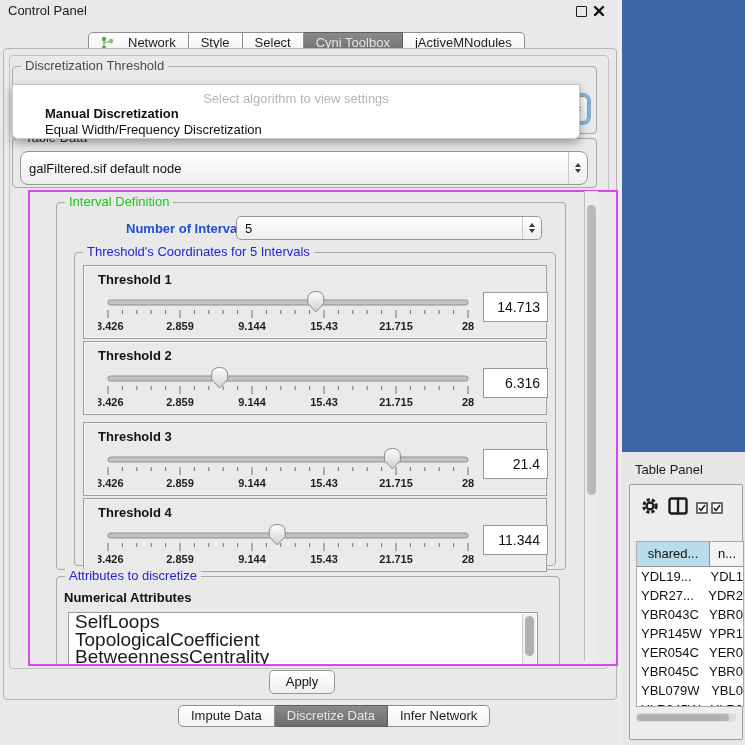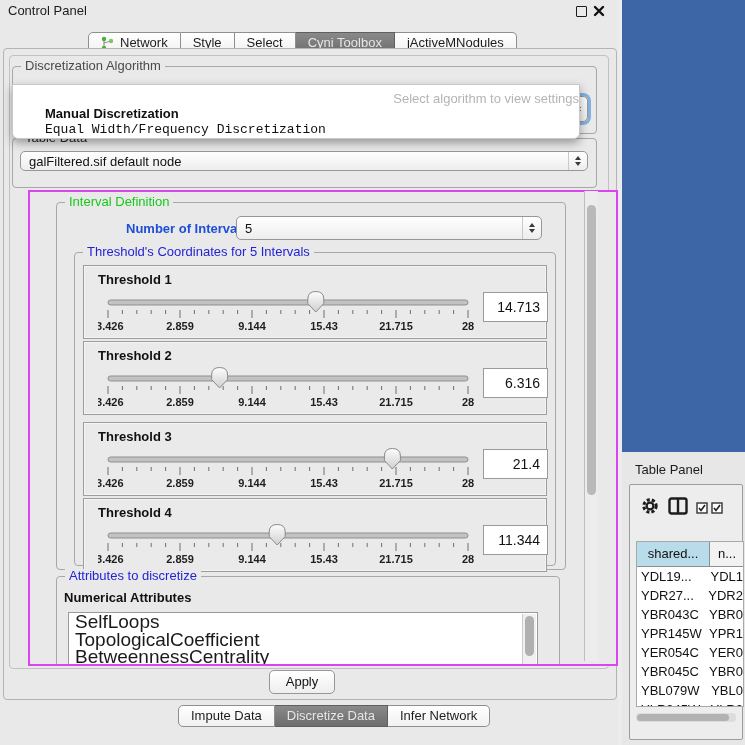--- a/index.html
+++ b/index.html
@@ -15,21 +15,21 @@
   #panel-titlebar{left:0;top:0;width:618px;height:20px;}
   #panel-title{left:8px;top:3px;font-size:13px;color:#1c1c1c;}
   #float-icon{left:576px;top:6px;width:9px;height:9px;border:1.6px solid #1c1c1c;border-radius:1px;background:transparent;}
   #close-icon{left:593px;top:5px;width:12px;height:12px;}
 
   
   .seg-bar{display:flex;}
   .seg{height:20px;line-height:20px;font-size:13px;padding:0 12px;
        background:linear-gradient(#ffffff,#f1f1f1);
        border:1px solid #8f8f8f;border-left:none;color:#1c1c1c;white-space:nowrap;
-       display:flex;align-items:center;gap:6px;}
+       display:flex;align-items:center;gap:14px;}
   .seg:first-child{border-left:1px solid #8f8f8f;border-radius:5px 0 0 5px;}
   .seg:last-child{border-radius:0 5px 5px 0;}
   .seg.sel{background:linear-gradient(#8a8a8a,#6d6d6d);color:#e6e6e6;border-color:#5f5f5f;}
   #top-tabs{left:88px;top:32px;}
   #bottom-tabs{left:145px;top:705px;padding-left:33px;}
 
   
   #outer-panel{left:3px;top:48px;width:612px;height:650px;background:#e9e9e9;
      border:1px solid #b4b4b4;border-radius:4px;}
   #inner-panel{left:9px;top:55px;width:598px;height:612px;background:#e9e9e9;
@@ -50,25 +50,25 @@
   .arr-up{width:0;height:0;border-left:3.5px solid transparent;border-right:3.5px solid transparent;border-bottom:4.5px solid #3a3a3a;}
   .arr-dn{width:0;height:0;border-left:3.5px solid transparent;border-right:3.5px solid transparent;border-top:4.5px solid #3a3a3a;}
 
   #algo-group{left:12px;top:66px;width:583px;height:66px;}
   #algo-combo{left:20px;top:96px;width:568px;height:26px;
      box-shadow:0 0 0 3px rgba(98,158,218,.75);}
   
   #algo-popup{left:12px;top:84px;width:566px;height:53px;background:#ffffff;
      border:1px solid #c7c7c7;border-radius:0 0 6px 6px;
      box-shadow:0 4px 10px rgba(0,0,0,.35);}
-  #popup-hint{left:0;top:6px;width:566px;text-align:right;font-size:13px;color:#b4b4b4;}
+  #popup-hint{left:0;top:6px;width:566px;text-align:center;font-size:13px;color:#b4b4b4;}
   .popup-item{left:3px;width:560px;font-size:13px;color:#101010;white-space:nowrap;padding-left:29px;}
 
   #tabledata-group{left:12px;top:138px;width:583px;height:48px;}
-  #tabledata-combo{left:20px;top:151px;width:568px;height:20px;}
+  #tabledata-combo{left:20px;top:151px;width:568px;height:34px;border-radius:8px;}
 
   #scrollpane{left:28px;top:190px;width:586px;height:472px;border:2px solid #d946ef;
      background:#e9e9e9;overflow:hidden;}
   #main-vscroll{left:584px;top:191px;width:13px;height:470px;background:#ececec;border-left:1px solid #bdbdbd;}
   #main-vscroll .thumb{position:absolute;left:2px;top:14px;width:9px;height:290px;background:#b9b9b9;border-radius:5px;}
 
   #interval-group{left:26px;top:10px;width:508px;height:366px;}
   #numintervals-label{left:68px;top:29px;font-size:13px;font-weight:bold;color:#1d4ed8;margin-left:28px;}
   #numintervals-combo{left:206px;top:24px;width:306px;height:24px;}
   #thresholds-group{left:44px;top:60px;width:480px;height:312px;}
@@ -147,21 +147,21 @@
       </div>
       <div class="seg">
         <span>jActiveMNodules</span>
       </div>
     </div>
 
   <div id="outer-panel" class="abs"></div>
   <div id="inner-panel" class="abs"></div>
 
   <div id="algo-group" class="abs groupbox">
-    <span class="group-title gt-black">Discretization Algorithm</span>
+    <span class="group-title gt-black">Discretization Threshold</span>
   </div>
   <div id="algo-combo" class="abs combo">
     <span class="spacer"></span>
     <span class="arrows">
         <span class="arr-up"></span>
         <span class="arr-dn"></span>
       </span>
   </div>
 
   <div id="tabledata-group" class="abs groupbox">
@@ -397,21 +397,21 @@
     </div>
   </div>
 
   <div id="main-vscroll" class="abs">
       <div class="thumb"></div>
     </div>
 
   <div id="algo-popup" class="abs">
     <div id="popup-hint" class="abs">Select algorithm to view settings</div>
     <div class="popup-item abs" style="top:21px;font-weight:bold;">Manual Discretization</div>
-    <div class="popup-item abs" style="top:37px;font-family:Liberation Mono, monospace;">Equal Width/Frequency Discretization</div>
+    <div class="popup-item abs" style="top:37px;">Equal Width/Frequency Discretization</div>
   </div>
 
   <div id="apply-btn" class="abs">Apply</div>
 
   <div id="bottom-tabs" class="abs seg-bar">
       <div class="seg">
         <span>Impute Data</span>
       </div>
       <div class="seg sel">
         <span>Discretize Data</span>

